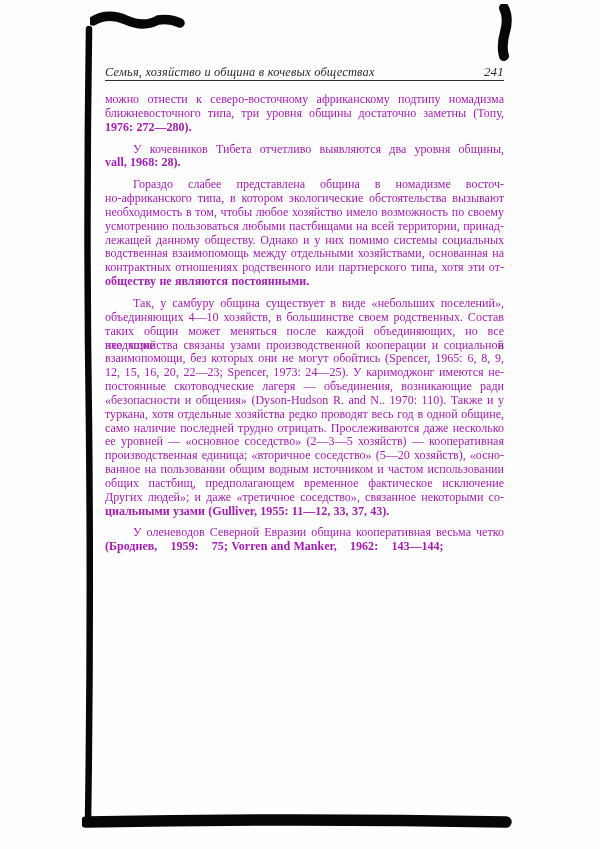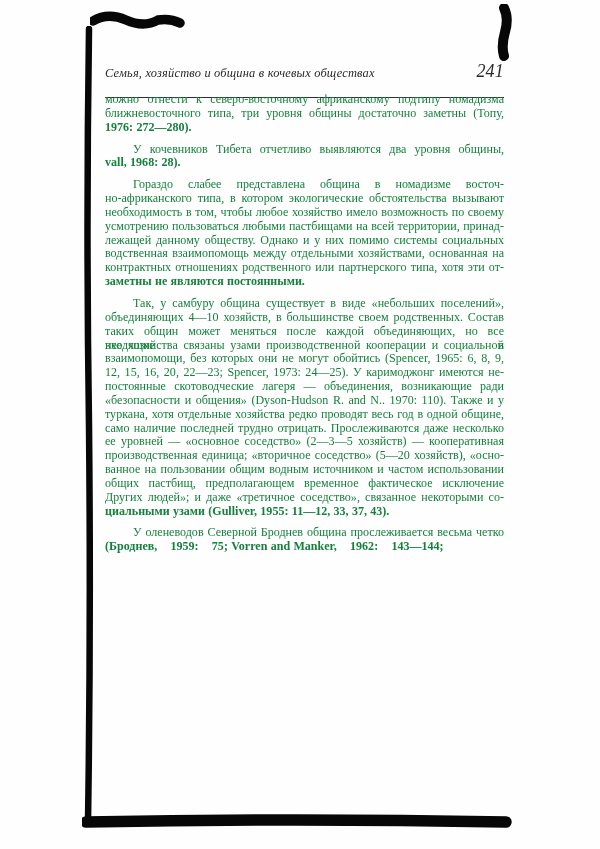--- a/index.html
+++ b/index.html
@@ -23,33 +23,33 @@
     width: 399px;
     display: flex;
     justify-content: space-between;
     align-items: baseline;
     font-style: italic;
     font-size: 12.4px;
     line-height: 15px;
     color: #2b2b2b;
     letter-spacing: 0.2px;
     border-bottom: 1.8px solid #2e2e2e;
-    padding-bottom: 16px;
+    padding-bottom: 0;
   }
   .page-header .pagenum {
-    font-size: 18px;
+    font-size: 13px;
   }
   
   .body-text {
     position: absolute;
     left: 105px;
     top: 93px;
     width: 399px;
     font-size: 12.05px;
-    color: #15803d;
+    color: #a21caf;
     word-spacing: 0.3px;
   }
   .line {
     height: 13.85px;
     line-height: 13.85px;
     text-align: justify;
     text-align-last: justify;
     -moz-text-align-last: justify;
     overflow: visible;
     white-space: normal;
@@ -90,38 +90,38 @@
       <div class="line last">1976: 272—280).</div>
       <div class="line indent">У кочевников Тибета отчетливо выявляются два уровня общины,</div>
       <div class="line last">vall, 1968: 28).</div>
       <div class="line indent">Гораздо слабее представлена община в номадизме восточ-</div>
       <div class="line">но-африканского типа, в котором экологические обстоятельства вызывают</div>
       <div class="line">необходимость в том, чтобы любое хозяйство имело возможность по своему</div>
       <div class="line">усмотрению пользоваться любыми пастбищами на всей территории, принад-</div>
       <div class="line">лежащей данному обществу. Однако и у них помимо системы социальных</div>
       <div class="line">водственная взаимопомощь между отдельными хозяйствами, основанная на</div>
       <div class="line">контрактных отношениях родственного или партнерского типа, хотя эти от-</div>
-      <div class="line last">заметны не являются постоянными.</div>
+      <div class="line last">обществу не являются постоянными.</div>
       <div class="line indent">Так, у самбуру община существует в виде «небольших поселений»,</div>
       <div class="line">объединяющих 4—10 хозяйств, в большинстве своем родственных. Состав</div>
       <div class="line">таких общин может меняться после каждой объединяющих, но все входящие в</div>
       <div class="line">нее хозяйства связаны узами производственной кооперации и социальной</div>
       <div class="line">взаимопомощи, без которых они не могут обойтись (Spencer, 1965: 6, 8, 9,</div>
       <div class="line">12, 15, 16, 20, 22—23; Spencer, 1973: 24—25). У каримоджонг имеются не-</div>
       <div class="line">постоянные скотоводческие лагеря — объединения, возникающие ради</div>
       <div class="line">«безопасности и общения» (Dyson-Hudson R. and N.. 1970: 110). Также и у</div>
       <div class="line">туркана, хотя отдельные хозяйства редко проводят весь год в одной общине,</div>
       <div class="line">само наличие последней трудно отрицать. Прослеживаются даже несколько</div>
       <div class="line">ее уровней — «основное соседство» (2—3—5 хозяйств) — кооперативная</div>
       <div class="line">производственная единица; «вторичное соседство» (5—20 хозяйств), «осно-</div>
       <div class="line">ванное на пользовании общим водным источником и частом использовании</div>
       <div class="line">общих пастбищ, предполагающем временное фактическое исключение</div>
       <div class="line">Других людей»; и даже «третичное соседство», связанное некоторыми со-</div>
       <div class="line last">циальными узами (Gulliver, 1955: 11—12, 33, 37, 43).</div>
-      <div class="line indent">У оленеводов Северной Броднев община прослеживается весьма четко</div>
+      <div class="line indent">У оленеводов Северной Евразии община кооперативная весьма четко</div>
       <div class="line last">(Броднев,    1959:    75; Vorren and Manker,    1962:    143—144;</div>
     </div>
 
   <svg class="artifact" style="left:90px; top:8px;" width="96" height="30" viewBox="0 0 96 30">
     <path d="M3 13 Q 18 4, 36 12 T 68 12 Q 80 10, 90 15" stroke-width="9.5" stroke-linecap="round"></path>
   </svg>
 
   <svg class="artifact" style="left:494px; top:4px;" width="22" height="58" viewBox="0 0 22 58">
     <path d="M10 4 Q 15 14, 11 28 T 10 52" stroke-width="10" stroke-linecap="round"></path>
   </svg>

